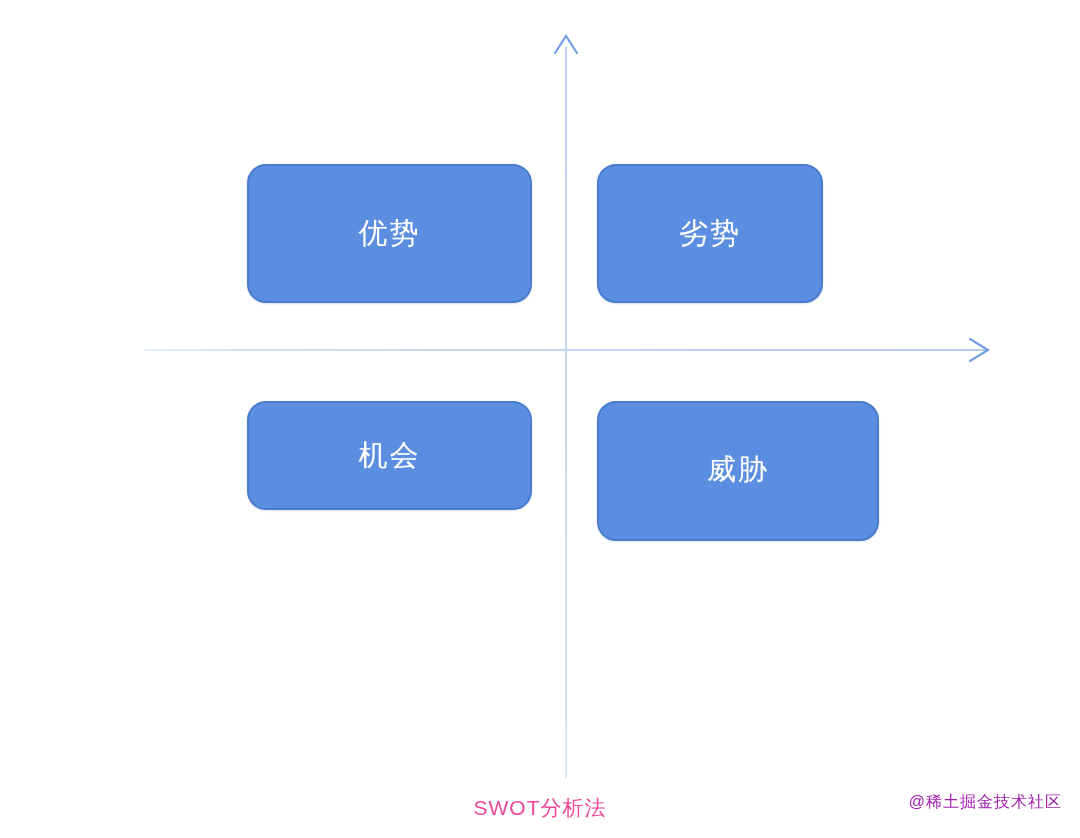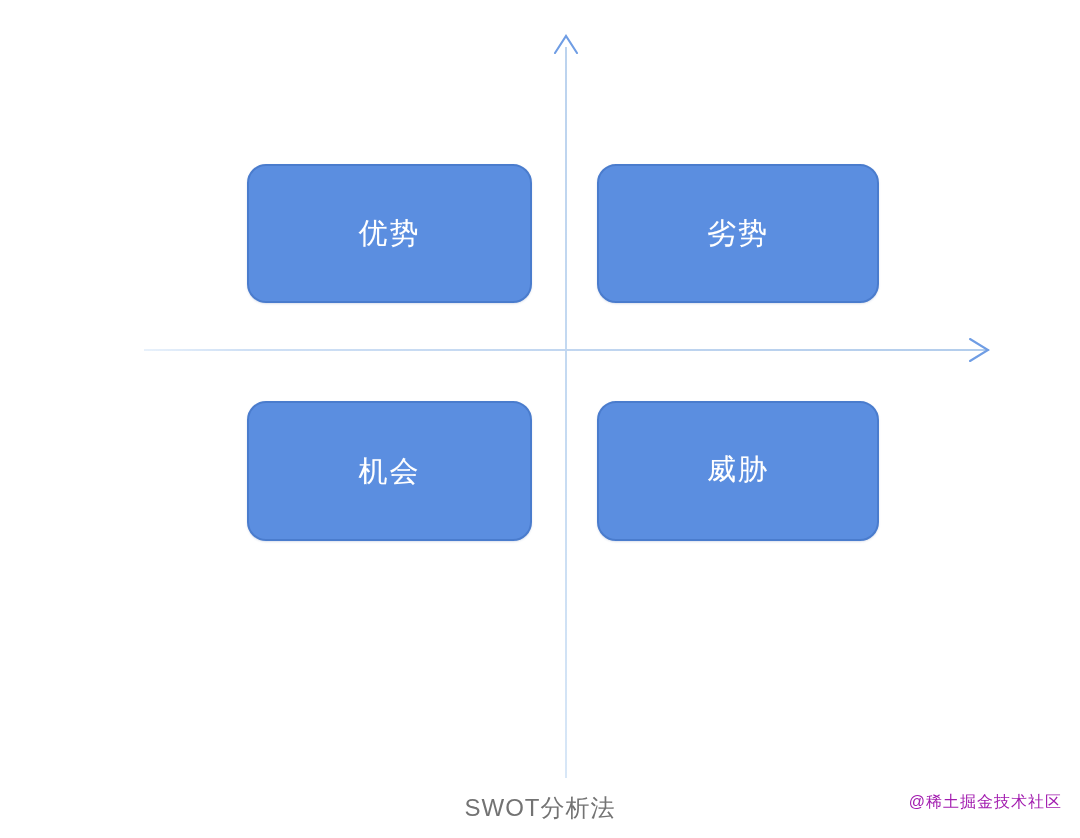--- a/index.html
+++ b/index.html
@@ -66,33 +66,33 @@
   }
   .quad-label {
     color: #ffffff;
     font-size: 29px;
     letter-spacing: 2px;
     line-height: 1;
     font-weight: 400;
     text-shadow: 0 0 1px rgba(255,255,255,0.25);
   }
   #quad-strength    { left: 247px; top: 164px; width: 285px; height: 139px; }
-  #quad-weakness    { left: 597px; top: 164px; width: 282px; height: 139px; }
-  #quad-opportunity { left: 247px; top: 401px; width: 285px; height: 140px; }
+  #quad-weakness    { left: 597px; top: 164px; width: 226px; height: 139px; }
+  #quad-opportunity { left: 247px; top: 401px; width: 285px; height: 109px; }
   #quad-threat      { left: 597px; top: 401px; width: 282px; height: 140px; font-family: Liberation Mono, monospace; }
 
   
   .caption {
     position: absolute;
     left: 0;
     top: 787px;
     width: 1080px;
     text-align: center;
-    font-size: 24px;
-    color: #737373;
+    font-size: 21px;
+    color: #ec4899;
     letter-spacing: 1px;
     line-height: 42px;
   }
 
   
   .watermark {
     position: absolute;
     right: 18px;
     top: 791px;
     font-size: 16px;

